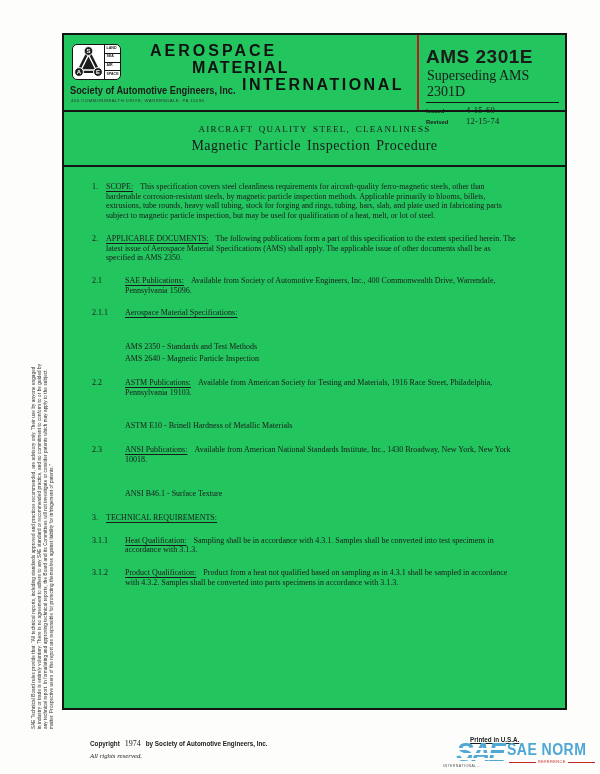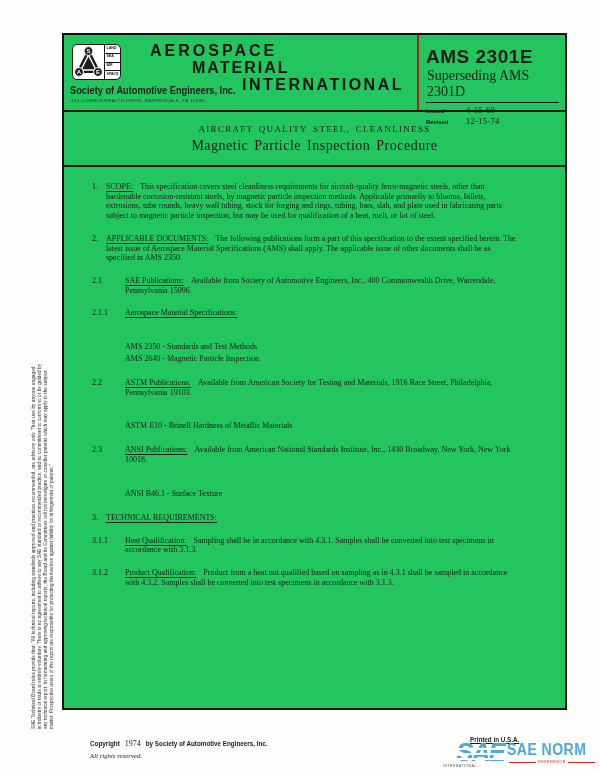--- a/index.html
+++ b/index.html
@@ -235,21 +235,21 @@
     <div class="sec">
       <span class="num">3.1.1</span>
       <div class="txt">
         <span class="h">Heat Qualification:</span><span>Sampling shall be in accordance with 4.3.1.  Samples shall be converted into test specimens in accordance with 3.1.3.</span>
       </div>
     </div>
 
     <div class="sec">
       <span class="num">3.1.2</span>
       <div class="txt">
-        <span class="h">Product Qualification:</span><span>Product from a heat not qualified based on sampling as in 4.3.1 shall be sampled in accordance with 4.3.2.  Samples shall be converted into test specimens in accordance with 3.1.3.</span>
+        <span class="h">Product Qualification:</span><span>Product from a heat not qualified based on sampling as in 4.3.1 shall be sampled in accordance with 4.3.2.  Samples shall be converted into parts specimens in accordance with 3.1.3.</span>
       </div>
     </div>
 
 
   </div>
 </div>
 
 <div class="f-copy">
   <span>Copyright</span><span class="yr">1974</span><span>by Society of Automotive Engineers, Inc.</span>
 </div>

